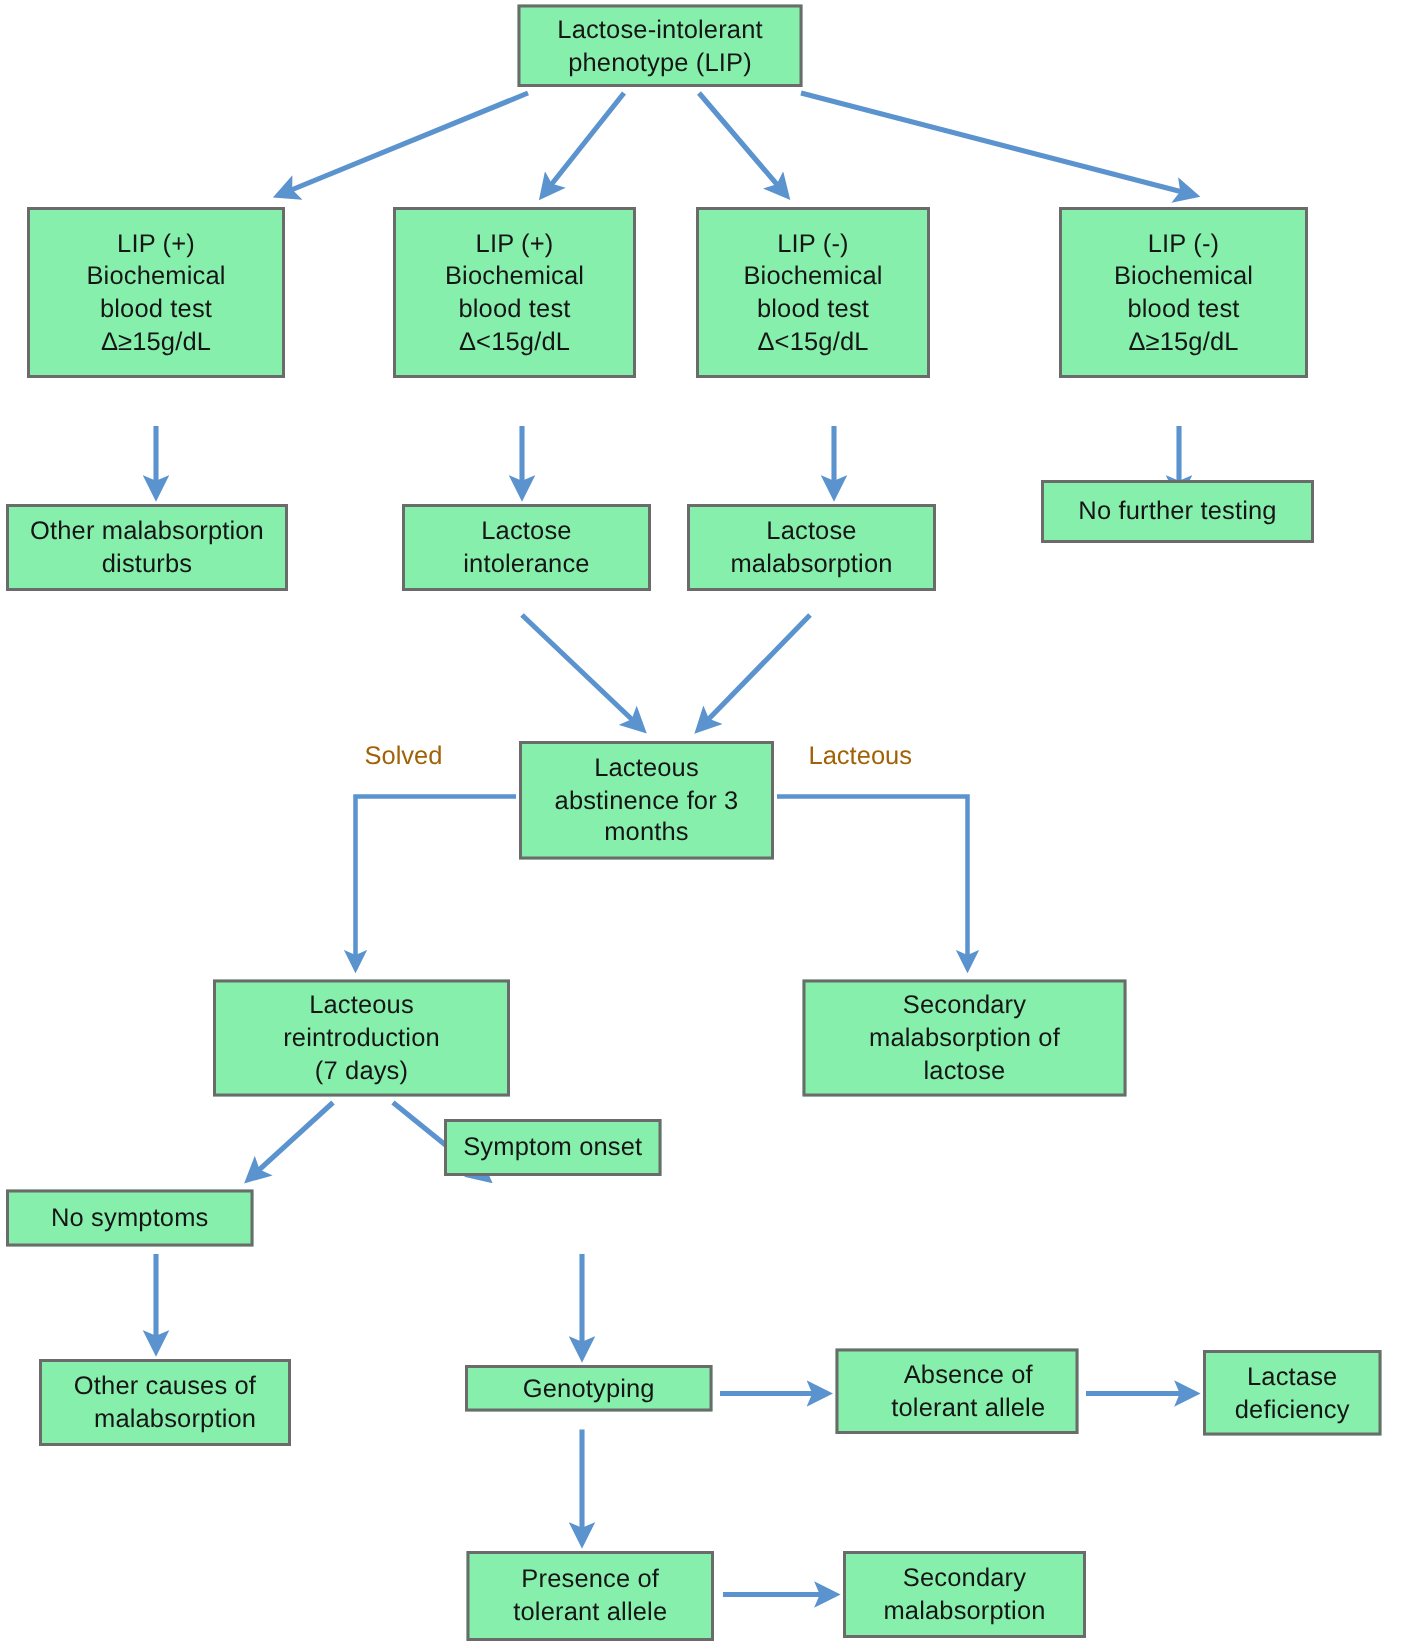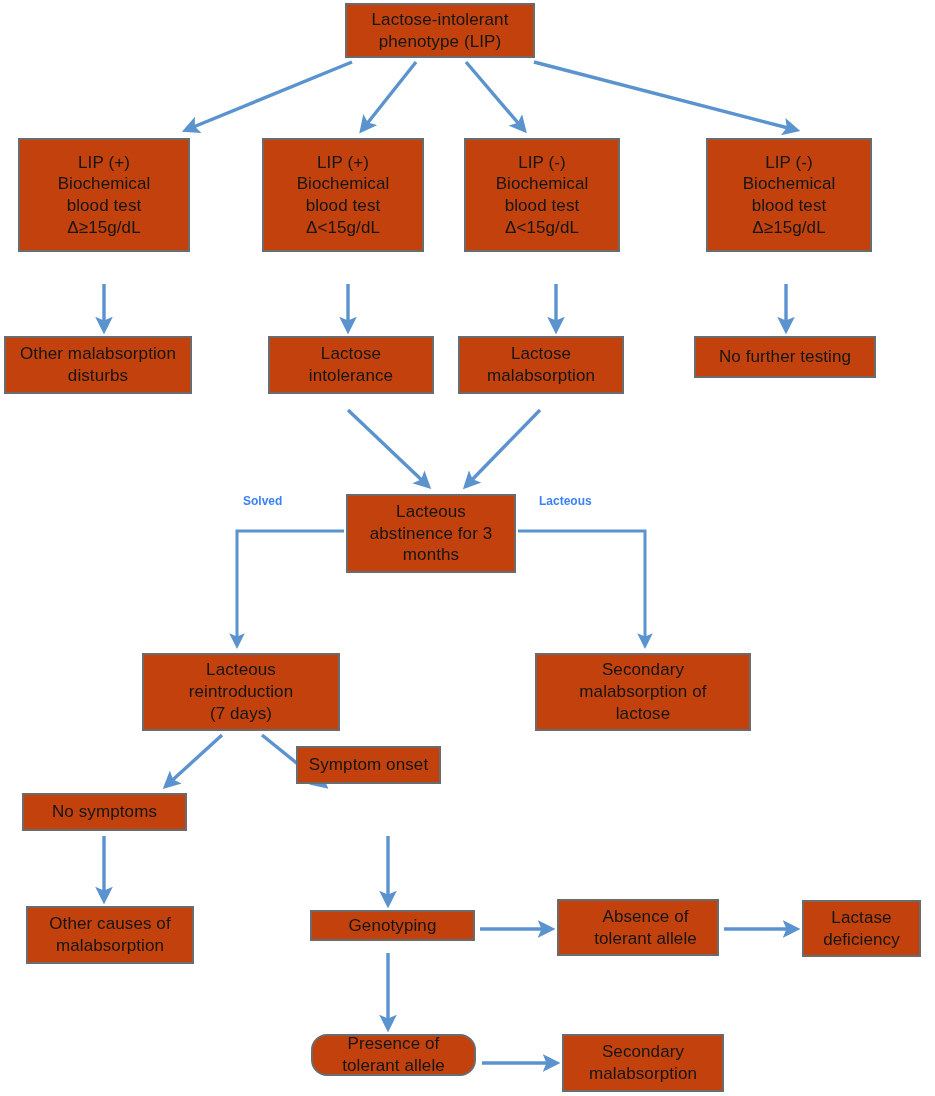--- a/index.html
+++ b/index.html
@@ -20,40 +20,39 @@
     left: 0;
     top: 0;
     width: 935px;
     height: 1096px;
     pointer-events: none;
   }
   .node {
     position: absolute;
     box-sizing: border-box;
     border: 2px solid #6b6b6b;
-    background: #c2410c;
+    background: #86efac;
     display: flex;
     align-items: center;
     justify-content: center;
     text-align: center;
     color: #161616;
     font-size: 17px;
     line-height: 1.28;
     padding: 2px 4px;
     white-space: pre-line;
     letter-spacing: 0.1px;
   }
   .edge-label {
     position: absolute;
-    color: #3b82f6;
-    font-size: 12px;
+    color: #a16207;
+    font-size: 17px;
     line-height: 1.2;
     white-space: nowrap;
     background: transparent;
-    font-weight: bold;
   }
 </style>
 </head>
 <body>
 
 <div id="diagram-root">
   <svg class="connectors" viewBox="0 0 935 1096" xmlns="http://www.w3.org/2000/svg" aria-hidden="true">
     <defs>
       <marker id="arrowhead" markerWidth="5.2" markerHeight="5.2" refX="3.9" refY="2.6" orient="auto" markerUnits="strokeWidth">
         <path d="M0,0 L5.2,2.6 L0,5.2 L1.1,2.6 Z" fill="#5b93cf"></path>
@@ -100,40 +99,40 @@
       <div class="node" style="left: 706px; top: 138px; width: 166px; height: 114px; border-color: rgb(107, 107, 107); color: rgb(22, 22, 22);">LIP (-)
 Biochemical
 blood test
 Δ≥15g/dL</div>
       <div class="node" style="left: 4px; top: 336px; width: 188px; height: 58px; border-color: rgb(107, 107, 107); color: rgb(22, 22, 22);">Other  malabsorption
 disturbs</div>
       <div class="node" style="left: 268px; top: 336px; width: 166px; height: 58px; border-color: rgb(107, 107, 107); color: rgb(22, 22, 22);">Lactose
 intolerance</div>
       <div class="node" style="left: 458px; top: 336px; width: 166px; height: 58px; border-color: rgb(107, 107, 107); color: rgb(22, 22, 22);">Lactose
 malabsorption</div>
-      <div class="node" style="left: 694px; top: 336px; width: 182px; height: 42px; border-color: rgb(107, 107, 107); color: rgb(22, 22, 22);">No further testing</div>
+      <div class="node" style="left: 694px; top: 320px; width: 182px; height: 42px; border-color: rgb(107, 107, 107); color: rgb(22, 22, 22);">No further testing</div>
       <div class="node" style="left: 346px; top: 494px; width: 170px; height: 79px; border-color: rgb(107, 107, 107); color: rgb(22, 22, 22);">Lacteous
 abstinence for 3
 months</div>
       <div class="node" style="left: 142px; top: 653px; width: 198px; height: 78px; border-color: rgb(107, 107, 107); color: rgb(22, 22, 22);">Lacteous
 reintroduction
 (7 days)</div>
       <div class="node" style="left: 535px; top: 653px; width: 216px; height: 78px; border-color: rgb(107, 107, 107); color: rgb(22, 22, 22);">Secondary
 malabsorption of
 lactose</div>
-      <div class="node" style="left: 22px; top: 793px; width: 165px; height: 38px; border-color: rgb(107, 107, 107); color: rgb(22, 22, 22);">No symptoms</div>
+      <div class="node" style="left: 4px; top: 793px; width: 165px; height: 38px; border-color: rgb(107, 107, 107); color: rgb(22, 22, 22);">No symptoms</div>
       <div class="node" style="left: 296px; top: 746px; width: 145px; height: 38px; border-color: rgb(107, 107, 107); color: rgb(22, 22, 22);">Symptom  onset</div>
-      <div class="node" style="left: 26px; top: 906px; width: 168px; height: 58px; border-color: rgb(107, 107, 107); color: rgb(22, 22, 22);">Other causes of
+      <div class="node" style="left: 26px; top: 906px; width: 168px; height: 58px; border-color: rgb(107, 107, 107); color: rgb(22, 22, 22); text-align: right;">Other causes of
 malabsorption</div>
       <div class="node" style="left: 310px; top: 910px; width: 165px; height: 31px; border-color: rgb(107, 107, 107); color: rgb(22, 22, 22);">Genotyping</div>
       <div class="node" style="left: 557px; top: 899px; width: 162px; height: 57px; border-color: rgb(107, 107, 107); color: rgb(22, 22, 22); padding-left: 19px;">Absence of
 tolerant allele</div>
       <div class="node" style="left: 802px; top: 900px; width: 119px; height: 57px; border-color: rgb(107, 107, 107); color: rgb(22, 22, 22);">Lactase
 deficiency</div>
-      <div class="node" style="left: 311px; top: 1034px; width: 165px; height: 42px; border-color: rgb(107, 107, 107); color: rgb(22, 22, 22); border-radius: 16px;">Presence of
+      <div class="node" style="left: 311px; top: 1034px; width: 165px; height: 60px; border-color: rgb(107, 107, 107); color: rgb(22, 22, 22);">Presence of
 tolerant allele</div>
       <div class="node" style="left: 562px; top: 1034px; width: 162px; height: 58px; border-color: rgb(107, 107, 107); color: rgb(22, 22, 22);">Secondary
 malabsorption</div>
     </div>
   <div id="edge-labels-layer">
       <div class="edge-label" style="left: 243px; top: 494px;">Solved</div>
       <div class="edge-label" style="left: 539px; top: 494px;">Lacteous</div>
     </div>
 </div>
 

